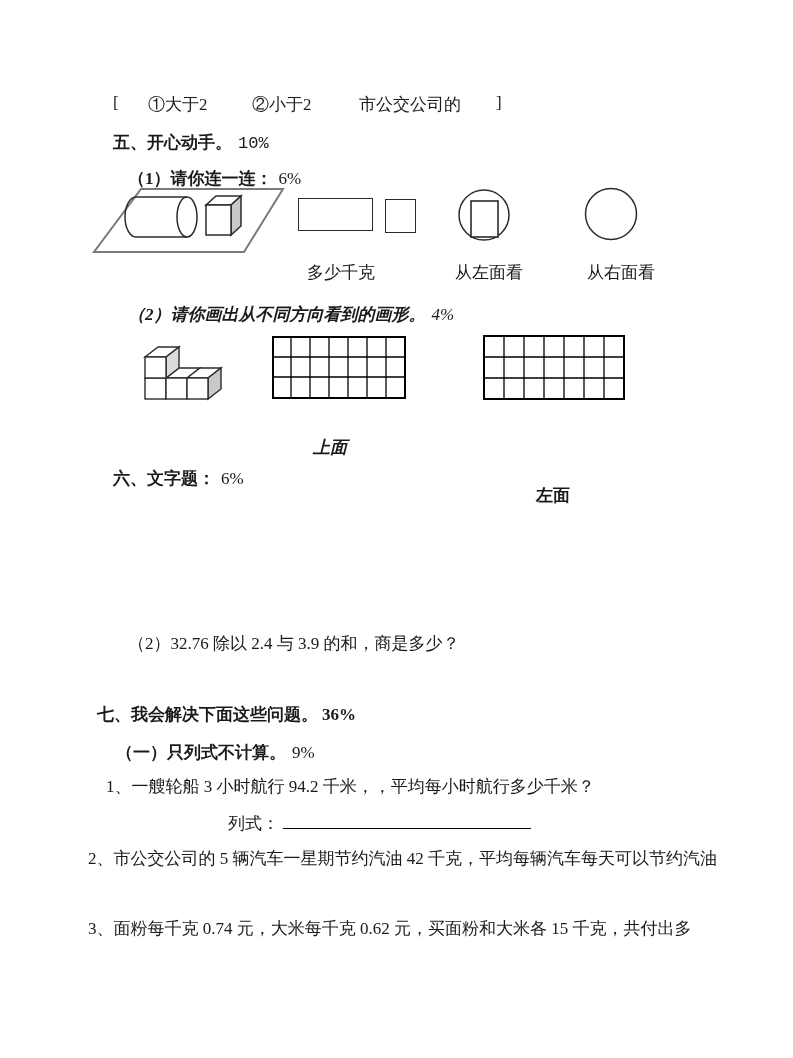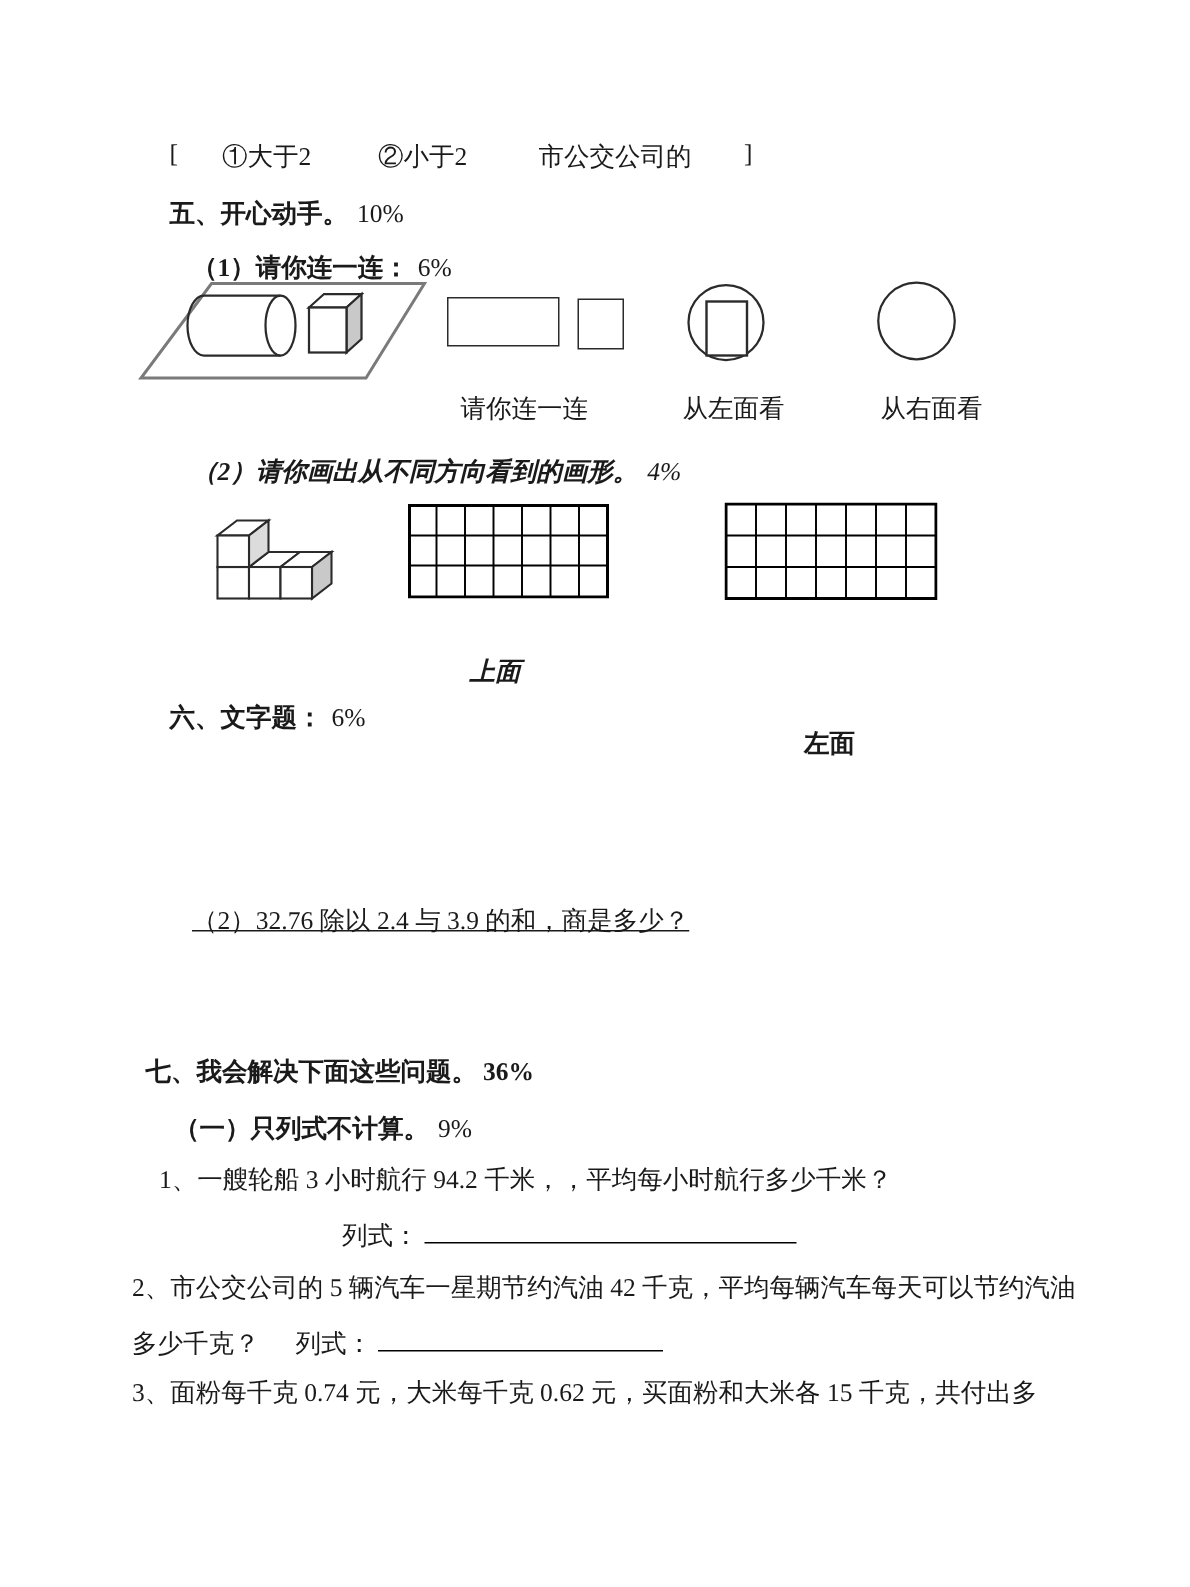--- a/index.html
+++ b/index.html
@@ -18,21 +18,21 @@
   .score { font-weight: normal; margin-left: 6px; }
   .score-bold { font-weight: bold; margin-left: 4px; }
 
   
   #opts-open   { left: 113px; top: 93px; }
   #opt1        { left: 134px; top: 93px; margin-left: 14px; }
   #opt2        { left: 252px; top: 93px; }
   #opt3        { left: 359px; top: 93px; }
   #opts-close  { left: 496px; top: 93px; }
 
-  #h5    { left: 113px; top: 131px; }
+  #h5    { left: 113px; top: 131px; font-family: Liberation Mono, monospace; }
   #s5q1  { left: 128px; top: 167px; }
 
   
   #fig-solids    { left: 92px;  top: 185px; }
   #fig-rect      { left: 298px; top: 198px; width: 75px; height: 33px; border: 1.6px solid #2b2b2b; box-sizing: border-box; }
   #fig-square    { left: 385px; top: 199px; width: 31px; height: 34px; border: 1.6px solid #2b2b2b; box-sizing: border-box; }
   #fig-leftview  { left: 456px; top: 188px; }
   #fig-rightview { left: 583px; top: 187px; }
 
   #lbl-top-view   { left: 307px; top: 261px; }
@@ -43,21 +43,21 @@
 
   #fig-cubes { left: 141px; top: 331px; }
   #grid1     { left: 272px; top: 336px; }
   #grid2     { left: 483px; top: 335px; }
 
   #lbl-grid-top  { left: 313px; top: 436px; font-style: italic; }
   #lbl-grid-left { left: 536px; top: 436px; margin-top: 48px; }
 
   #h6   { left: 113px; top: 467px; }
   #s6q1 { left: 128px; top: 502px; }
-  #s6q2 { left: 128px; top: 602px; text-decoration: underline; }
+  #s6q2 { left: 128px; top: 632px; }
 
   #h7    { left: 97px;  top: 703px; }
   #h7sub { left: 116px; top: 741px; }
 
   #s7q1        { left: 106px; top: 775px; }
   #s7q1-exp    { left: 228px; top: 811px; }
   #s7q2l1      { left: 88px;  top: 847px; }
   #s7q2l2      { left: 88px;  top: 883px; }
   #s7q3        { left: 88px;  top: 917px; }
 
@@ -111,21 +111,21 @@
 
   <svg class="abs" id="fig-leftview" width="58" height="58" viewBox="0 0 58 58">
     <circle cx="28" cy="27" r="25" fill="none" stroke="#2b2b2b" stroke-width="1.5"></circle>
     <rect x="15" y="13" width="27" height="36" fill="#ffffff" stroke="#2b2b2b" stroke-width="1.6"></rect>
   </svg>
 
   <svg class="abs" id="fig-rightview" width="56" height="56" viewBox="0 0 56 56">
     <circle cx="28" cy="27" r="25.5" fill="none" stroke="#2b2b2b" stroke-width="1.5"></circle>
   </svg>
 
-  <span class="abs" id="lbl-top-view">请你连一连</span>
+  <span class="abs" id="lbl-top-view">多少千克</span>
   <span class="abs" id="lbl-left-view">从左面看</span>
   <span class="abs" id="lbl-right-view">从右面看</span>
 
   <div class="abs" id="s5q2">
     <span class="bold">（2）请你画出从不同方向看到的画形。</span><span class="score">4%</span>
   </div>
 
   <svg class="abs" id="fig-cubes" width="100" height="78" viewBox="0 0 100 78">
     <g stroke="#2b2b2b" stroke-width="1.4">
       <polygon points="25,47 46,47 59,37 38,37" fill="#ffffff"></polygon>
@@ -182,19 +182,16 @@
   <div class="abs" id="h7sub">
     <span class="bold">（一）只列式不计算。</span><span class="score">9%</span>
   </div>
 
   <span class="abs" id="s7q1">1、一艘轮船 3 小时航行 94.2 千米，，平均每小时航行多少千米？</span>
   <div class="abs" id="s7q1-exp">
     <span>列式：</span><span class="blank-line" id="blank1"></span>
   </div>
 
   <span class="abs" id="s7q2l1">2、市公交公司的 5 辆汽车一星期节约汽油 42 千克，平均每辆汽车每天可以节约汽油</span>
-  <div class="abs" id="s7q2l2">
-    <span>多少千克？</span><span class="exp-label">列式：</span><span class="blank-line" id="blank2"></span>
-  </div>
 
   <span class="abs" id="s7q3">3、面粉每千克 0.74 元，大米每千克 0.62 元，买面粉和大米各 15 千克，共付出多</span>
 
 </div>
 
 </body></html>

